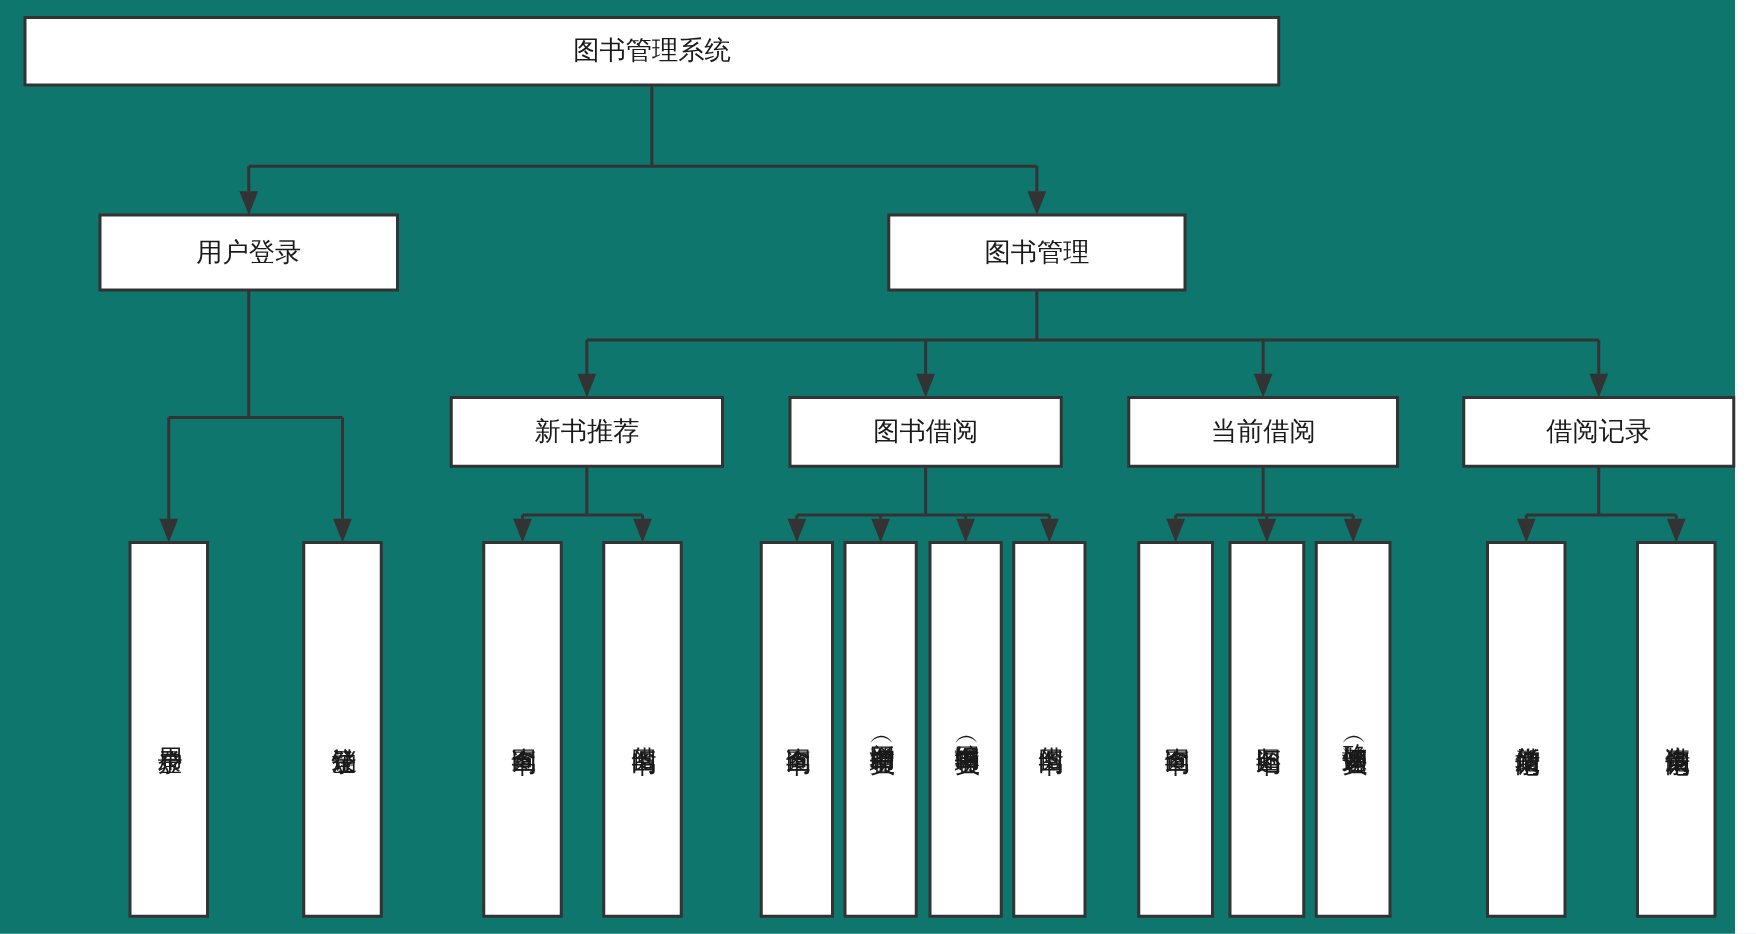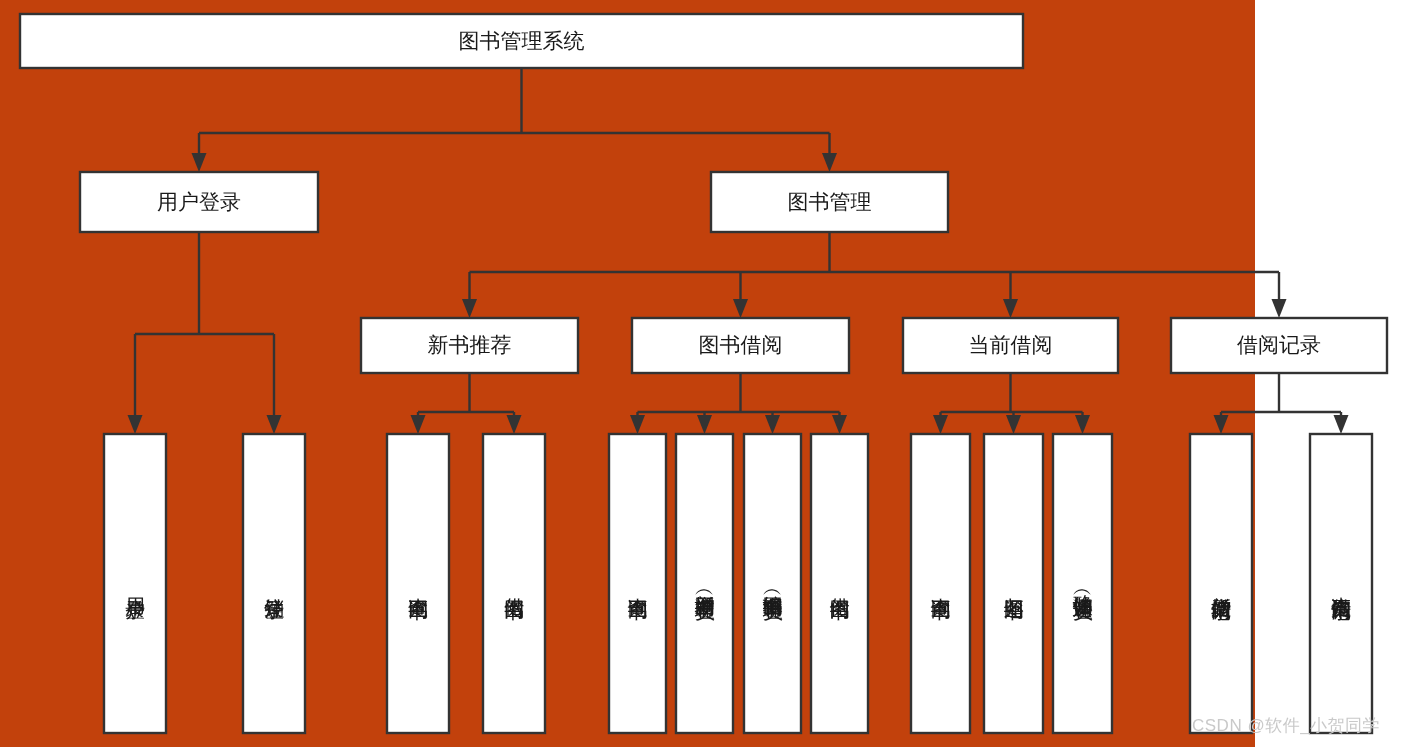--- a/index.html
+++ b/index.html
@@ -8,23 +8,23 @@
     background: #ffffff;
   }
   body {
     width: 1405px;
     height: 747px;
     overflow: hidden;
     font-family: "Liberation Sans", "DejaVu Sans", sans-serif;
   }
   #diagram-root {
     position: relative;
-    width: 1255px;
+    width: 1388px;
     height: 747px;
-    background: #c2410c;
+    background: #0f766e;
   }
   svg.diagram-canvas {
     position: absolute;
     left: 0;
     top: 0;
     width: 1405px;
     height: 747px;
     display: block;
   }
   .node-box {
@@ -175,14 +175,13 @@
       <div class="node-label-v" style="left: 676px; top: 434px; width: 57px; height: 299px;">新增图书（管理员）</div>
       <div class="node-label-v" style="left: 744px; top: 434px; width: 57px; height: 299px;">编辑图书（管理员）</div>
       <div class="node-label-v" style="left: 811px; top: 434px; width: 57px; height: 299px;">借阅图书</div>
       <div class="node-label-v" style="left: 911px; top: 434px; width: 59px; height: 299px;">查询图书</div>
       <div class="node-label-v" style="left: 984px; top: 434px; width: 59px; height: 299px;">归还图书</div>
       <div class="node-label-v" style="left: 1053px; top: 434px; width: 59px; height: 299px;">确认归还（管理员）</div>
       <div class="node-label-v" style="left: 1190px; top: 434px; width: 62px; height: 299px;">新增借阅记录</div>
       <div class="node-label-v" style="left: 1310px; top: 434px; width: 62px; height: 299px;">查询借阅记录</div>
     </div>
 
-  <div class="watermark" style="left: 1192px; top: 714px;">CSDN @软件_小贺同学</div>
 </div>
 
 </body></html>

